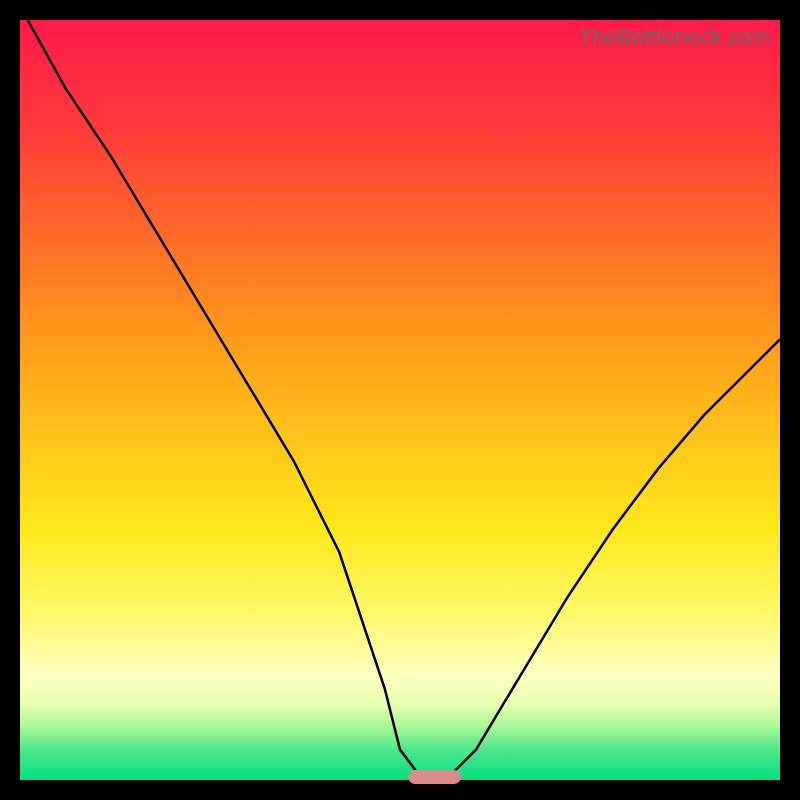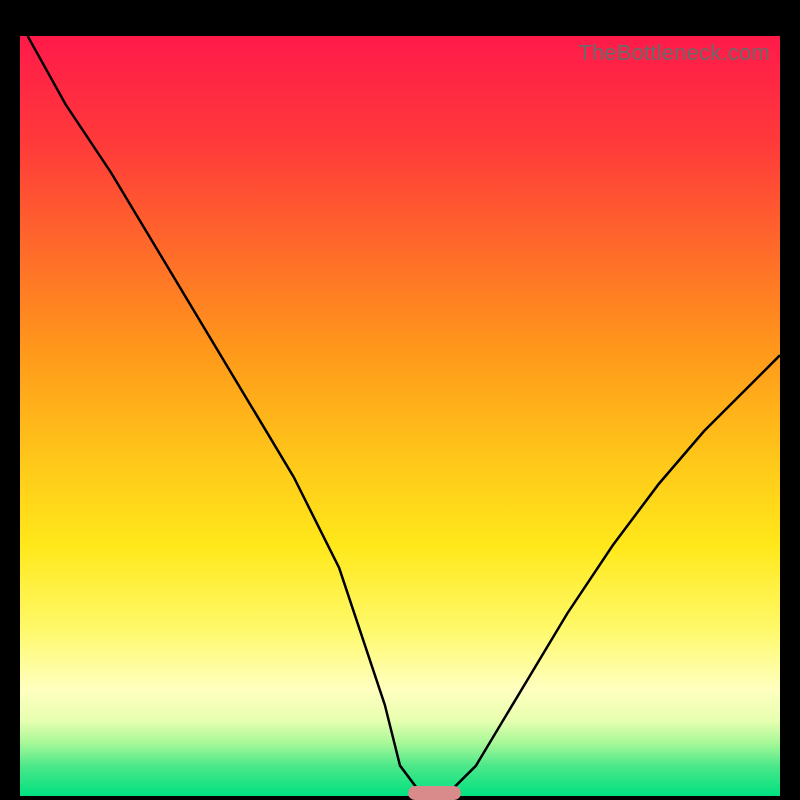--- a/index.html
+++ b/index.html
@@ -31,21 +31,20 @@
       #ff9a1a 42%,
       #ffc81a 56%,
       #ffe81a 67%,
       #fff96a 78%,
       #ffffc0 86%,
       #e8ffb0 90%,
       #a8f898 93%,
       #4de88a 96%,
       #00e080 100%
     );
-    margin-top: 16px;
   }
   .plot svg {
     position: absolute;
     left: 0; top: 0;
     width: 100%;
     height: 100%;
   }
   .watermark {
     position: absolute;
     top: 4px;

